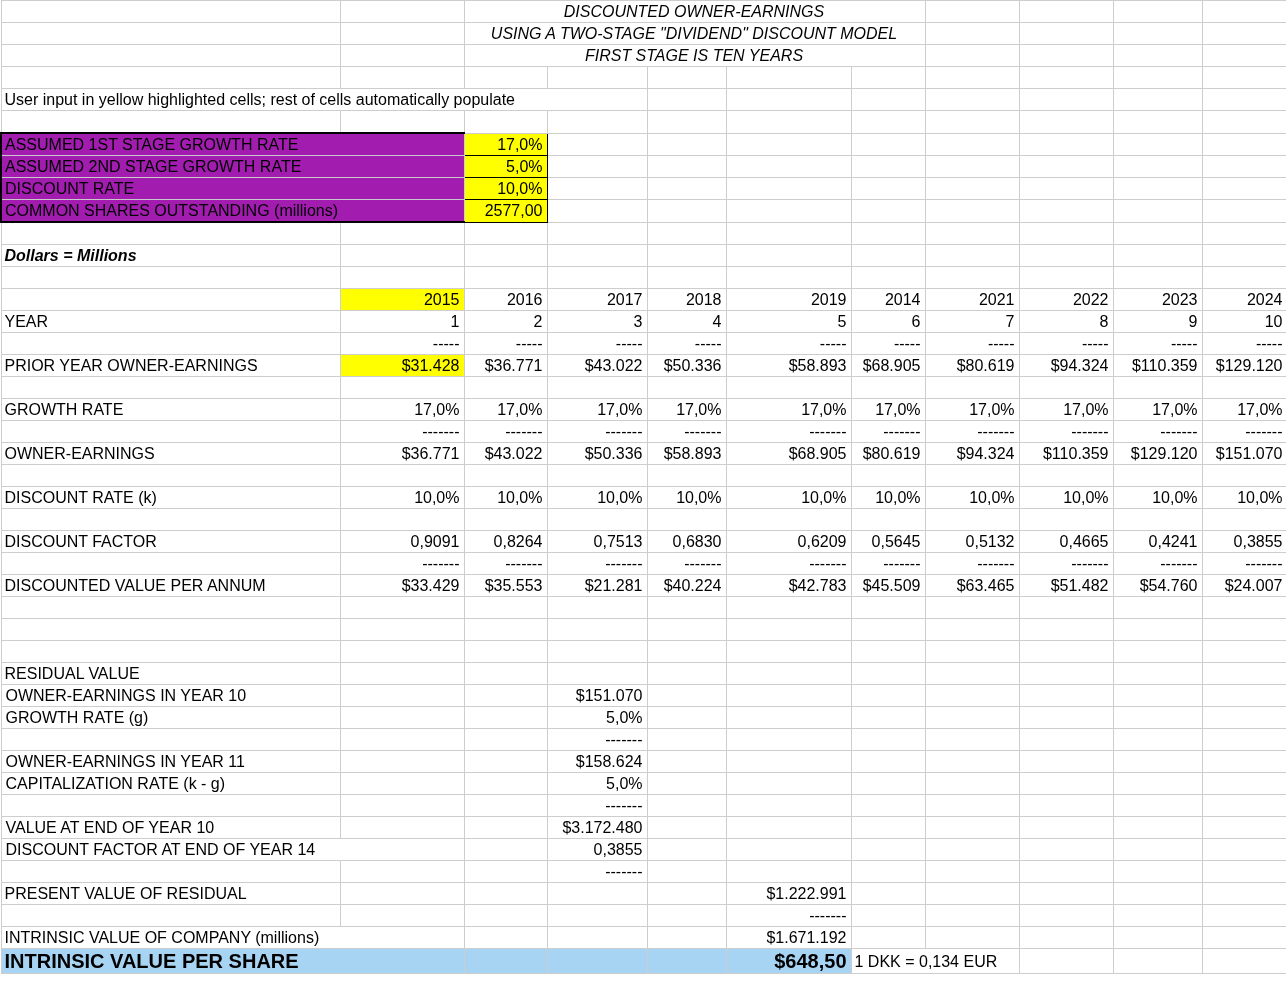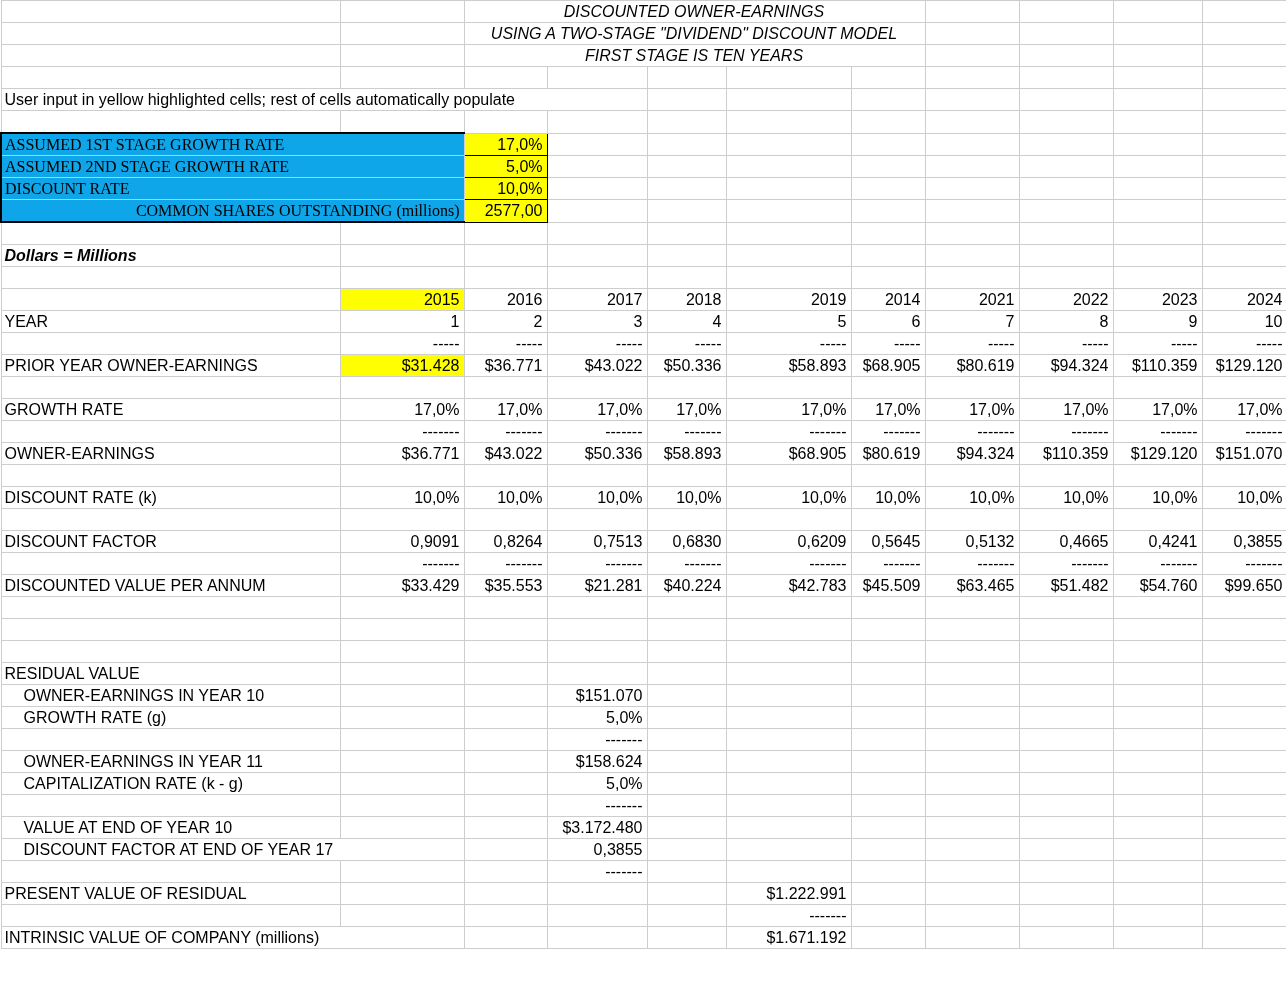--- a/index.html
+++ b/index.html
@@ -3,29 +3,29 @@
 <meta charset="utf-8">
 <style>
   html,body{margin:0;padding:0;background:#fff;}
   body{width:1286px;height:998px;overflow:hidden;
        font-family:"Liberation Sans",sans-serif;color:#000;}
   table{border-collapse:collapse;table-layout:fixed;width:1286px;}
   td{border:1px solid #cdcdcd;height:21px;padding:0 4px 0 3px;
      font-size:16px;line-height:21px;white-space:nowrap;vertical-align:middle;}
   td.num{text-align:right;}
   td.ctr{text-align:center;font-style:italic;}
-  td.ind{padding-left:22px;}
+  td.ind{padding-left:4px;}
   td.ital{font-style:italic;font-weight:bold;}
   td.yellow{background:#ffff00;}
-  td.gray{background:#0ea5e9;border-top-color:#c9c9c9;border-bottom-color:#c9c9c9;font-family:Liberation Serif, serif;}
+  td.gray{background:#a21caf;border-top-color:#c9c9c9;border-bottom-color:#c9c9c9;}
   td.blue{background:#a8d4f4;}
   td.big{font-size:20px;font-weight:bold;line-height:24px;}
   td.bl2{border-left:2px solid #000;}
   td.bt2{border-top:2px solid #000;}
-  td.bb2{border-bottom:2px solid #000;text-align:right;}
+  td.bb2{border-bottom:2px solid #000;}
   td.bk{border:1px solid #000;}
   tr.tall td{height:24px;}
 </style>
 </head>
 <body>
 
 <table>
   <colgroup>
     <col style="width:339px">
       <col style="width:124px">
@@ -385,21 +385,21 @@
     <td>DISCOUNTED VALUE PER ANNUM</td>
     <td class="num">$33.429</td>
     <td class="num">$35.553</td>
     <td class="num">$21.281</td>
     <td class="num">$40.224</td>
     <td class="num">$42.783</td>
     <td class="num">$45.509</td>
     <td class="num">$63.465</td>
     <td class="num">$51.482</td>
     <td class="num">$54.760</td>
-    <td class="num">$99.650</td>
+    <td class="num">$24.007</td>
   </tr>
 
   <tr>
         <td></td>
         <td></td>
         <td></td>
         <td></td>
         <td></td>
         <td></td>
         <td></td>
@@ -543,21 +543,21 @@
     <td></td>
         <td></td>
         <td></td>
         <td></td>
         <td></td>
         <td></td>
         <td></td>
   </tr>
 
   <tr>
-    <td colspan="2" class="ind">DISCOUNT FACTOR AT END OF YEAR 17</td>
+    <td colspan="2" class="ind">DISCOUNT FACTOR AT END OF YEAR 14</td>
     <td></td>
     <td class="num">0,3855</td>
     <td></td>
         <td></td>
         <td></td>
         <td></td>
         <td></td>
         <td></td>
         <td></td>
   </tr>
@@ -610,14 +610,25 @@
         <td></td>
         <td></td>
     <td class="num">$1.671.192</td>
     <td></td>
         <td></td>
         <td></td>
         <td></td>
         <td></td>
   </tr>
 
+  <tr class="tall">
+    <td colspan="2" class="blue big">INTRINSIC VALUE PER SHARE</td>
+    <td class="blue"></td>
+    <td class="blue"></td>
+    <td class="blue"></td>
+    <td class="blue big num">$648,50</td>
+    <td colspan="2">1 DKK = 0,134 EUR</td>
+    <td></td>
+        <td></td>
+        <td></td>
+  </tr>
 </tbody>
   </table>
 
 </body></html>

